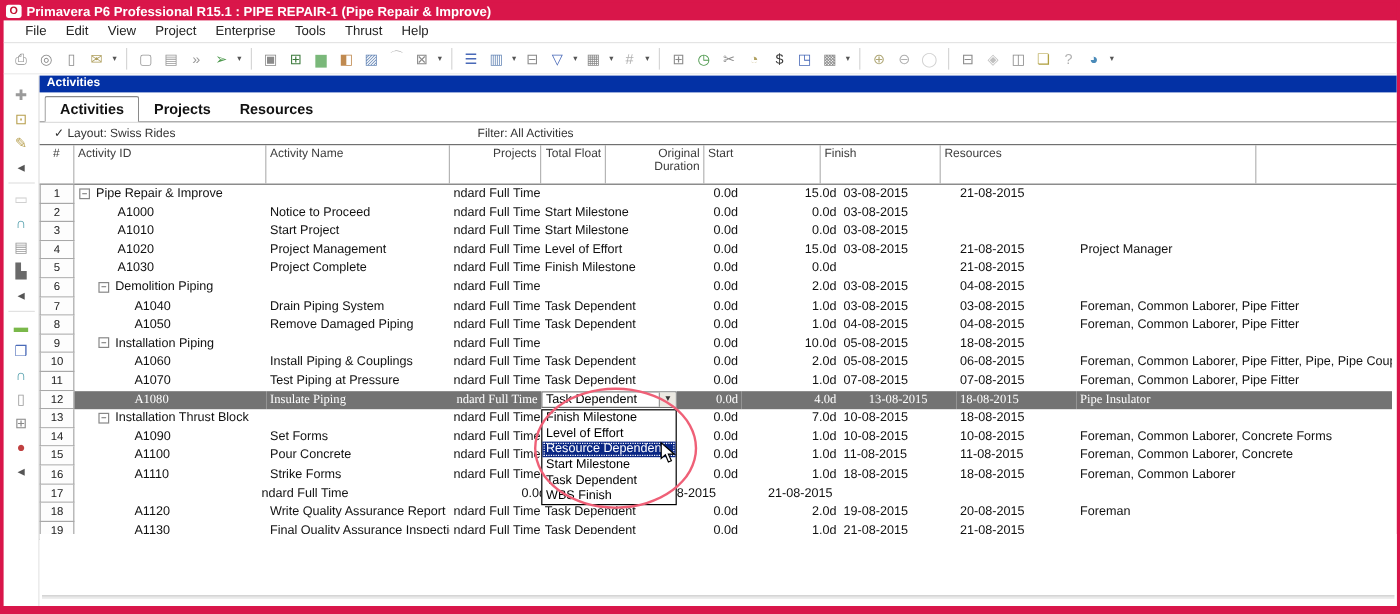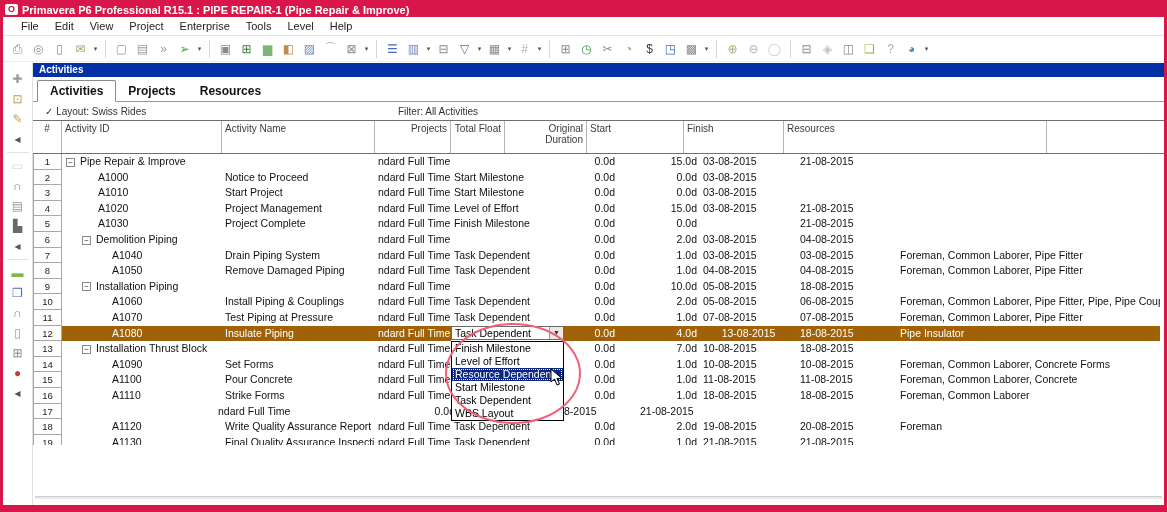--- a/index.html
+++ b/index.html
@@ -42,21 +42,21 @@
   #filter-label { position:absolute; left:365px; }
 
   
   #grid { position:relative; font-size:10.5px; color:#111; }
   #ghead { display:flex; height:34px; border-top:1px solid #707070; border-bottom:1px solid #707070; }
   #ghead .hc { border-right:1px solid #b5b5b5; padding:2px 3px; color:#3c3c3c; font-size:10px; overflow:hidden; }
   .row { display:flex; height:15.6px; line-height:15.5px; white-space:nowrap; }
   .c { padding:0 3px; overflow:hidden; flex:0 0 auto; }
   .num { background:#fdfdfd; border:1px solid #a8a8a8; border-top:none; text-align:center; font-size:9.5px; color:#222; }
   .al-r { text-align:right; } .al-c { text-align:center; }
-  .row.sel .c:not(.num):not(.combo-cell) { background:#a16207; color:#fff; }
+  .row.sel .c:not(.num):not(.combo-cell) { background:#737373; color:#fff;font-family:Liberation Serif, serif; }
   .minus-box { display:inline-block; width:9px; height:9px; border:1px solid #888; line-height:7px; text-align:center;
                font-size:8px; color:#333; background:#fff; margin-right:5px; vertical-align:middle; }
 
   
   .combo { display:flex; height:14px; border:1px solid #6a6a6a; background:#fff; width:100%; margin-top:0.5px; }
   .combo .cval { flex:1; font-size:10.5px; line-height:13px; padding-left:3px; color:#000; overflow:hidden; }
   .combo .cbtn { width:14px; background:#ece9e2; border-left:1px solid #9a9a9a; font-size:7px; color:#333;
                  display:flex; align-items:center; justify-content:center; }
 
   
@@ -81,21 +81,21 @@
   </div>
 
   <div id="app">
     <div id="menubar">
         <span class="menu-item">File</span>
         <span class="menu-item">Edit</span>
         <span class="menu-item">View</span>
         <span class="menu-item">Project</span>
         <span class="menu-item">Enterprise</span>
         <span class="menu-item">Tools</span>
-        <span class="menu-item">Level</span>
+        <span class="menu-item">Thrust</span>
         <span class="menu-item">Help</span>
       </div>
     <div id="toolbar">
         <span class="tbtn" style="color: rgb(138, 138, 138);">⎙</span>
         <span class="tbtn" style="color: rgb(138, 138, 138);">◎</span>
         <span class="tbtn" style="color: rgb(138, 138, 138);">▯</span>
         <span class="tbtn" style="color: rgb(176, 160, 96);">✉</span>
         <span class="tcaret">▾</span>
         <div class="tsep"></div>
         <span class="tbtn" style="color: rgb(154, 154, 154);">▢</span>
@@ -230,20 +230,21 @@
               <div class="row">
                 <div class="c num al-c" style="flex: 0 0 29px;">4</div>
                 <div class="c " style="flex: 0 0 160px; padding-left: 36px;">A1020</div>
                 <div class="c " style="flex: 0 0 153px;">Project Management</div>
                 <div class="c al-r" style="flex: 0 0 76px;">ndard Full Time</div>
                 <div class="c " style="flex: 0 0 113px;">Level of Effort</div>
                 <div class="c al-r" style="flex: 0 0 54px;">0.0d</div>
                 <div class="c al-r" style="flex: 0 0 82px;">15.0d</div>
                 <div class="c " style="flex: 0 0 97px;">03-08-2015</div>
                 <div class="c " style="flex: 0 0 100px;">21-08-2015</div>
+                <div class="c " style="flex: 0 0 263px;">Project Manager</div>
               </div>
               <div class="row">
                 <div class="c num al-c" style="flex: 0 0 29px;">5</div>
                 <div class="c " style="flex: 0 0 160px; padding-left: 36px;">A1030</div>
                 <div class="c " style="flex: 0 0 153px;">Project Complete</div>
                 <div class="c al-r" style="flex: 0 0 76px;">ndard Full Time</div>
                 <div class="c " style="flex: 0 0 113px;">Finish Milestone</div>
                 <div class="c al-r" style="flex: 0 0 54px;">0.0d</div>
                 <div class="c al-r" style="flex: 0 0 82px;">0.0d</div>
                 <div class="c " style="flex: 0 0 97px;"></div>
@@ -422,21 +423,21 @@
                 <div class="c " style="flex: 0 0 100px;">21-08-2015</div>
                 <div class="c " style="flex: 0 0 263px;"></div>
               </div>
             </div>
           <div id="ddlist" style="left: 418px; top: 221.2px;">
               <div class="opt">Finish Milestone</div>
               <div class="opt">Level of Effort</div>
               <div class="opt hi">Resource Dependent</div>
               <div class="opt">Start Milestone</div>
               <div class="opt">Task Dependent</div>
-              <div class="opt">WBS Layout</div>
+              <div class="opt">WBS Finish</div>
             </div>
           <div id="ellipse" style="left: 412px; top: 202.6px; width: 136px; height: 101.6px; border-color: rgb(239, 96, 119);"></div>
           <svg id="cursor" width="14" height="18" viewBox="0 0 14 18" style="left: 517px; top: 248.2px;">
             <path d="M1,1 L1,14 L4.5,11 L7,17 L9.5,16 L7,10.5 L12,10.5 Z" fill="#ffffff" stroke="#000000" stroke-width="1"></path>
           </svg>
         </div>
         <div id="bottomfill">
           <div id="scrollline"></div>
         </div>
       </div>

